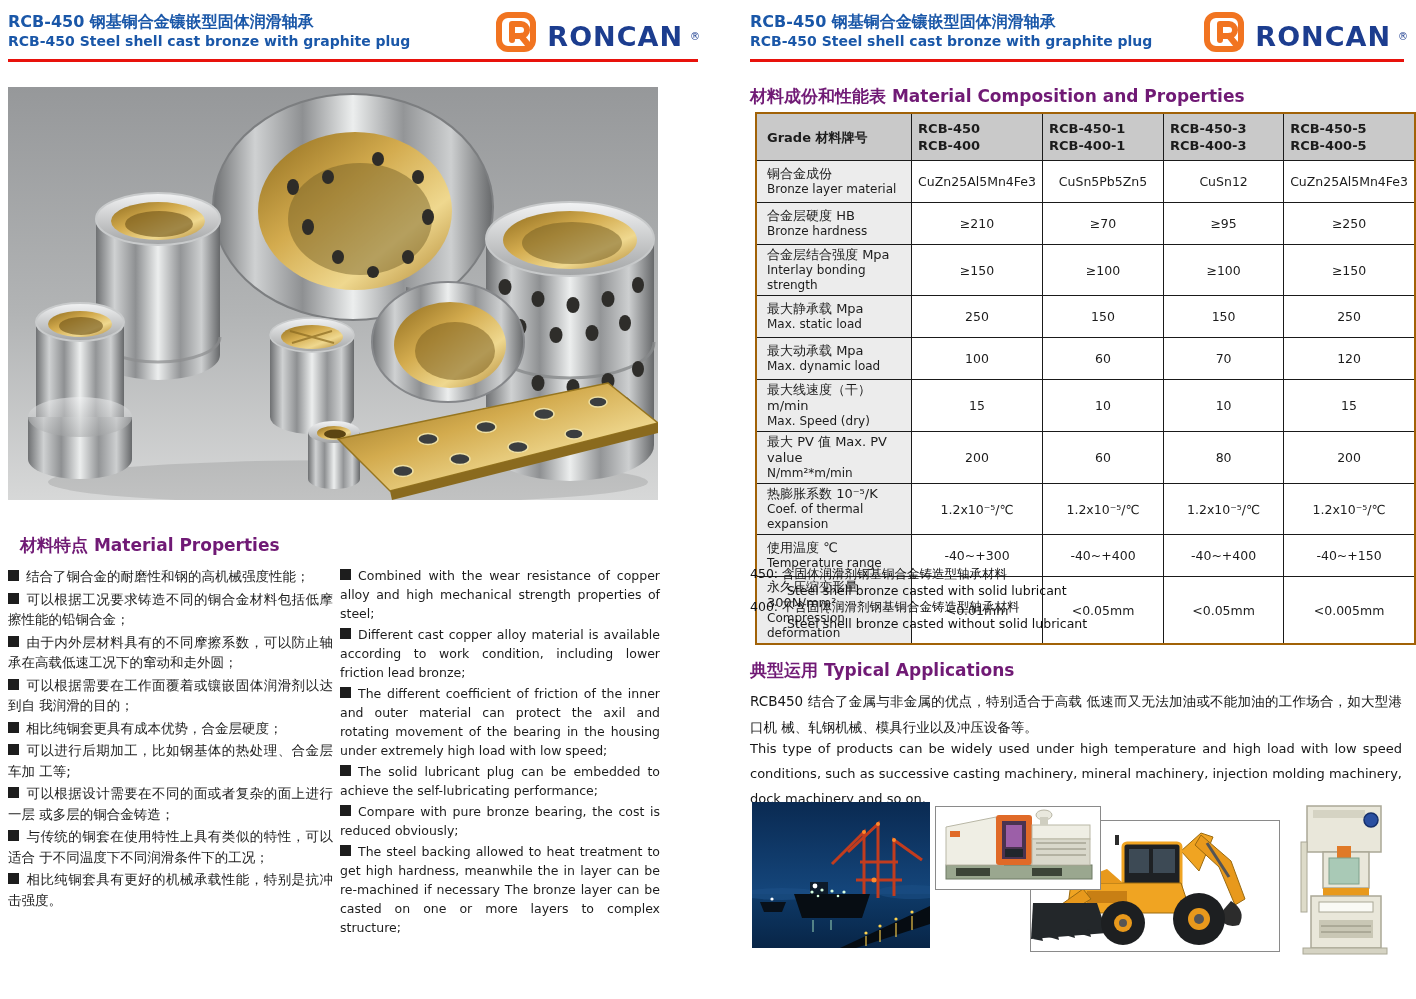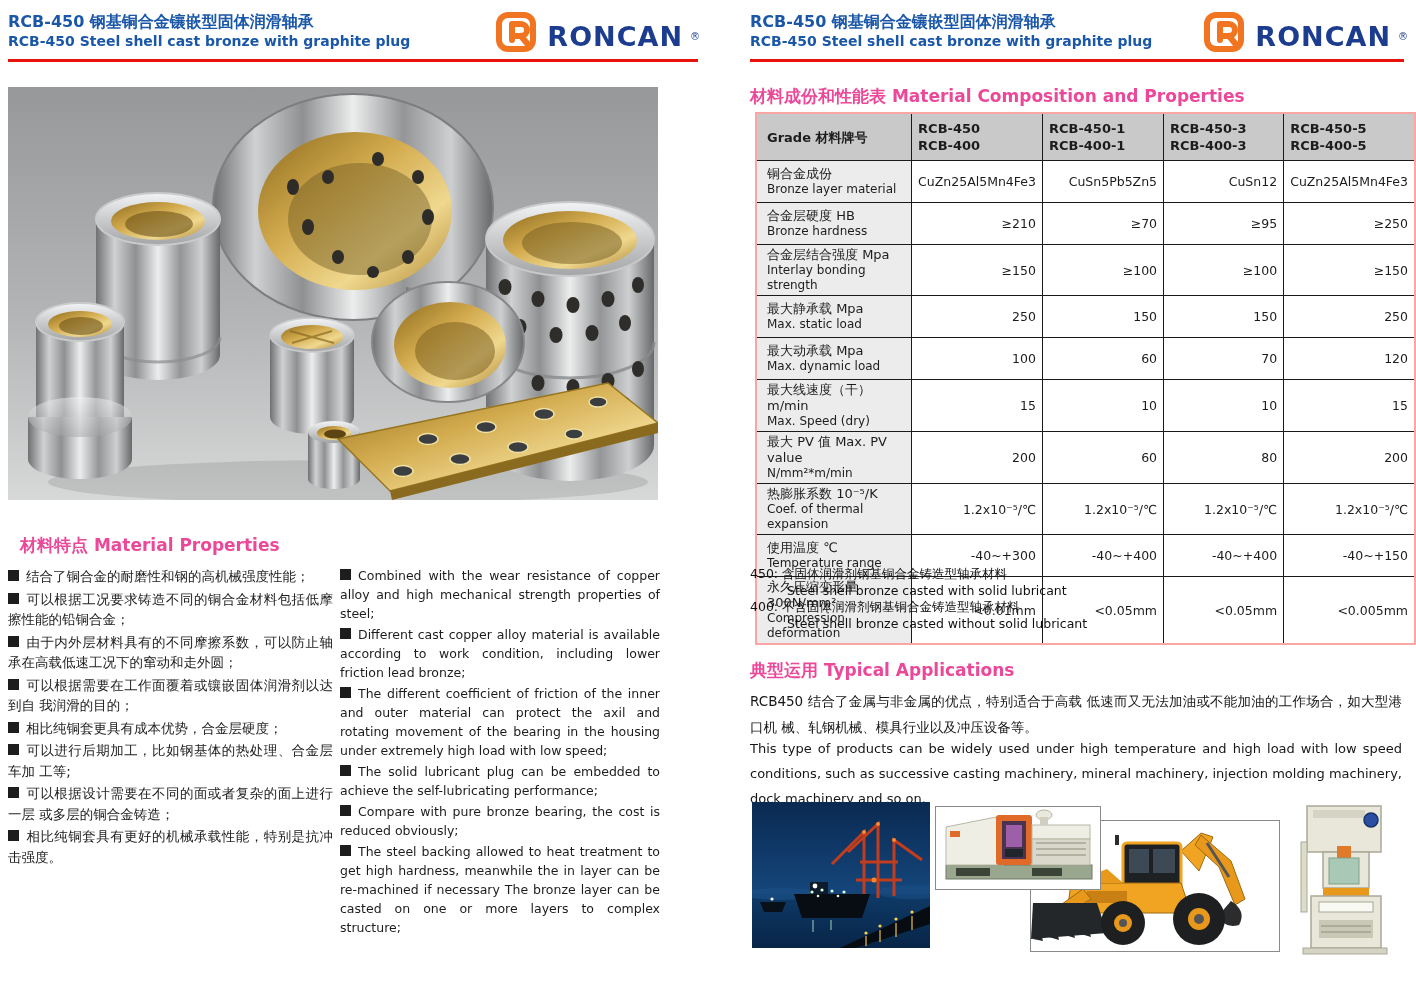--- a/index.html
+++ b/index.html
@@ -14,35 +14,35 @@
   .hdr .t-zh{font-size:16px;font-weight:bold;color:#1a57a8;line-height:20px;}
   .hdr .t-en{font-size:14px;font-weight:bold;color:#1a57a8;line-height:18px;}
   .logo{position:absolute;right:0;top:0;display:flex;align-items:flex-end;gap:7px;}
   .logo .mark{width:44px;height:40px;}
   .logo .word{font-size:27px;font-weight:bold;color:#1c3d8f;letter-spacing:1px;}
   .logo .reg{font-size:10px;color:#1c3d8f;vertical-align:top;position:relative;top:-10px;}
   .redrule{position:absolute;left:8px;right:10px;top:59px;height:3px;background:#e8120c;}
 
   
   .photo{position:absolute;left:8px;top:87px;width:650px;height:413px;}
-  .sec-h{position:absolute;font-size:17px;font-weight:bold;color:#ec4899;}
+  .sec-h{position:absolute;font-size:17px;font-weight:bold;color:#701a75;}
   #mp-head{left:20px;top:534px;}
   .bullets{position:absolute;margin:0;padding:0;list-style:none;}
   .bullets li{margin:0 0 2px 0;}
   .sq{display:inline-block;width:11px;height:11px;background:#1d1d1d;margin-right:7px;}
   #zh-col{left:8px;top:566px;width:325px;font-size:13.5px;line-height:20.5px;text-align:justify;}
   #en-col{left:340px;top:566px;width:320px;font-size:12.5px;line-height:19px;text-align:justify;}
 
   
   #comp-head{left:5px;top:85px;}
-  table.comp{position:absolute;left:10px;top:112px;border-collapse:collapse;border:2px solid #fca5a5;table-layout:fixed;}
+  table.comp{position:absolute;left:10px;top:112px;border-collapse:collapse;border:2px solid #a16207;table-layout:fixed;}
   table.comp th,table.comp td{border:1px solid #1a1a1a;padding:2px 6px;}
   table.comp th{background:#c9c9c9;font-size:13px;font-weight:bold;height:42px;text-align:left;line-height:17px;}
   table.comp th.lbl{text-align:left;padding-left:10px;}
-  table.comp td{height:37px;font-size:12.5px;text-align:right;background:#fff;}
+  table.comp td{height:37px;font-size:12.5px;text-align:center;background:#fff;}
   table.comp td.lbl{background:#ececec;text-align:left;padding-left:10px;}
   td.lbl .zh{font-size:13px;line-height:16px;}
   td.lbl .en{font-size:12px;line-height:15px;}
 
   .notes{position:absolute;left:5px;top:566px;font-size:12.5px;line-height:16.5px;color:#111;}
   .notes .en-line{padding-left:37px;}
 
   #app-head{left:5px;top:659px;}
   .para{position:absolute;left:5px;width:652px;color:#161616;}
   #app-zh{top:688px;font-size:13.5px;line-height:26px;text-align:justify;}
@@ -217,20 +217,21 @@
     <div class="sec-h" id="mp-head">材料特点 Material Properties</div>
 
     <ul class="bullets" id="zh-col">
       <li><span class="sq"></span><span>结合了铜合金的耐磨性和钢的高机械强度性能；</span></li>
       <li><span class="sq"></span><span>可以根据工况要求铸造不同的铜合金材料包括低摩擦性能的铅铜合金；</span></li>
       <li><span class="sq"></span><span>由于内外层材料具有的不同摩擦系数，可以防止轴承在高载低速工况下的窜动和走外圆；</span></li>
       <li><span class="sq"></span><span>可以根据需要在工作面覆着或镶嵌固体润滑剂以达到自 我润滑的目的；</span></li>
       <li><span class="sq"></span><span>相比纯铜套更具有成本优势，合金层硬度；</span></li>
       <li><span class="sq"></span><span>可以进行后期加工，比如钢基体的热处理、合金层车加 工等;</span></li>
       <li><span class="sq"></span><span>可以根据设计需要在不同的面或者复杂的面上进行一层 或多层的铜合金铸造；</span></li>
+      <li><span class="sq"></span><span>与传统的铜套在使用特性上具有类似的特性，可以适合 于不同温度下不同润滑条件下的工况；</span></li>
       <li><span class="sq"></span><span>相比纯铜套具有更好的机械承载性能，特别是抗冲击强度。</span></li>
     </ul>
 
     <ul class="bullets" id="en-col">
       <li><span class="sq"></span><span>Combined with the wear resistance of copper alloy and high mechanical strength properties of steel;</span></li>
       <li><span class="sq"></span><span>Different cast copper alloy material is available according to work condition, including lower friction lead bronze;</span></li>
       <li><span class="sq"></span><span>The different coefficient of friction of the inner and outer material can protect the axil and rotating movement of the bearing in the housing under extremely high load with low speed;</span></li>
       <li><span class="sq"></span><span>The solid lubricant plug can be embedded to achieve the self-lubricating performance;</span></li>
       <li><span class="sq"></span><span>Compare with pure bronze bearing, the cost is reduced obviously;</span></li>
       <li><span class="sq"></span><span>The steel backing allowed to heat treatment to get high hardness, meanwhile the in layer can be re-machined if necessary The bronze layer can be casted on one or more layers to complex structure;</span></li>

